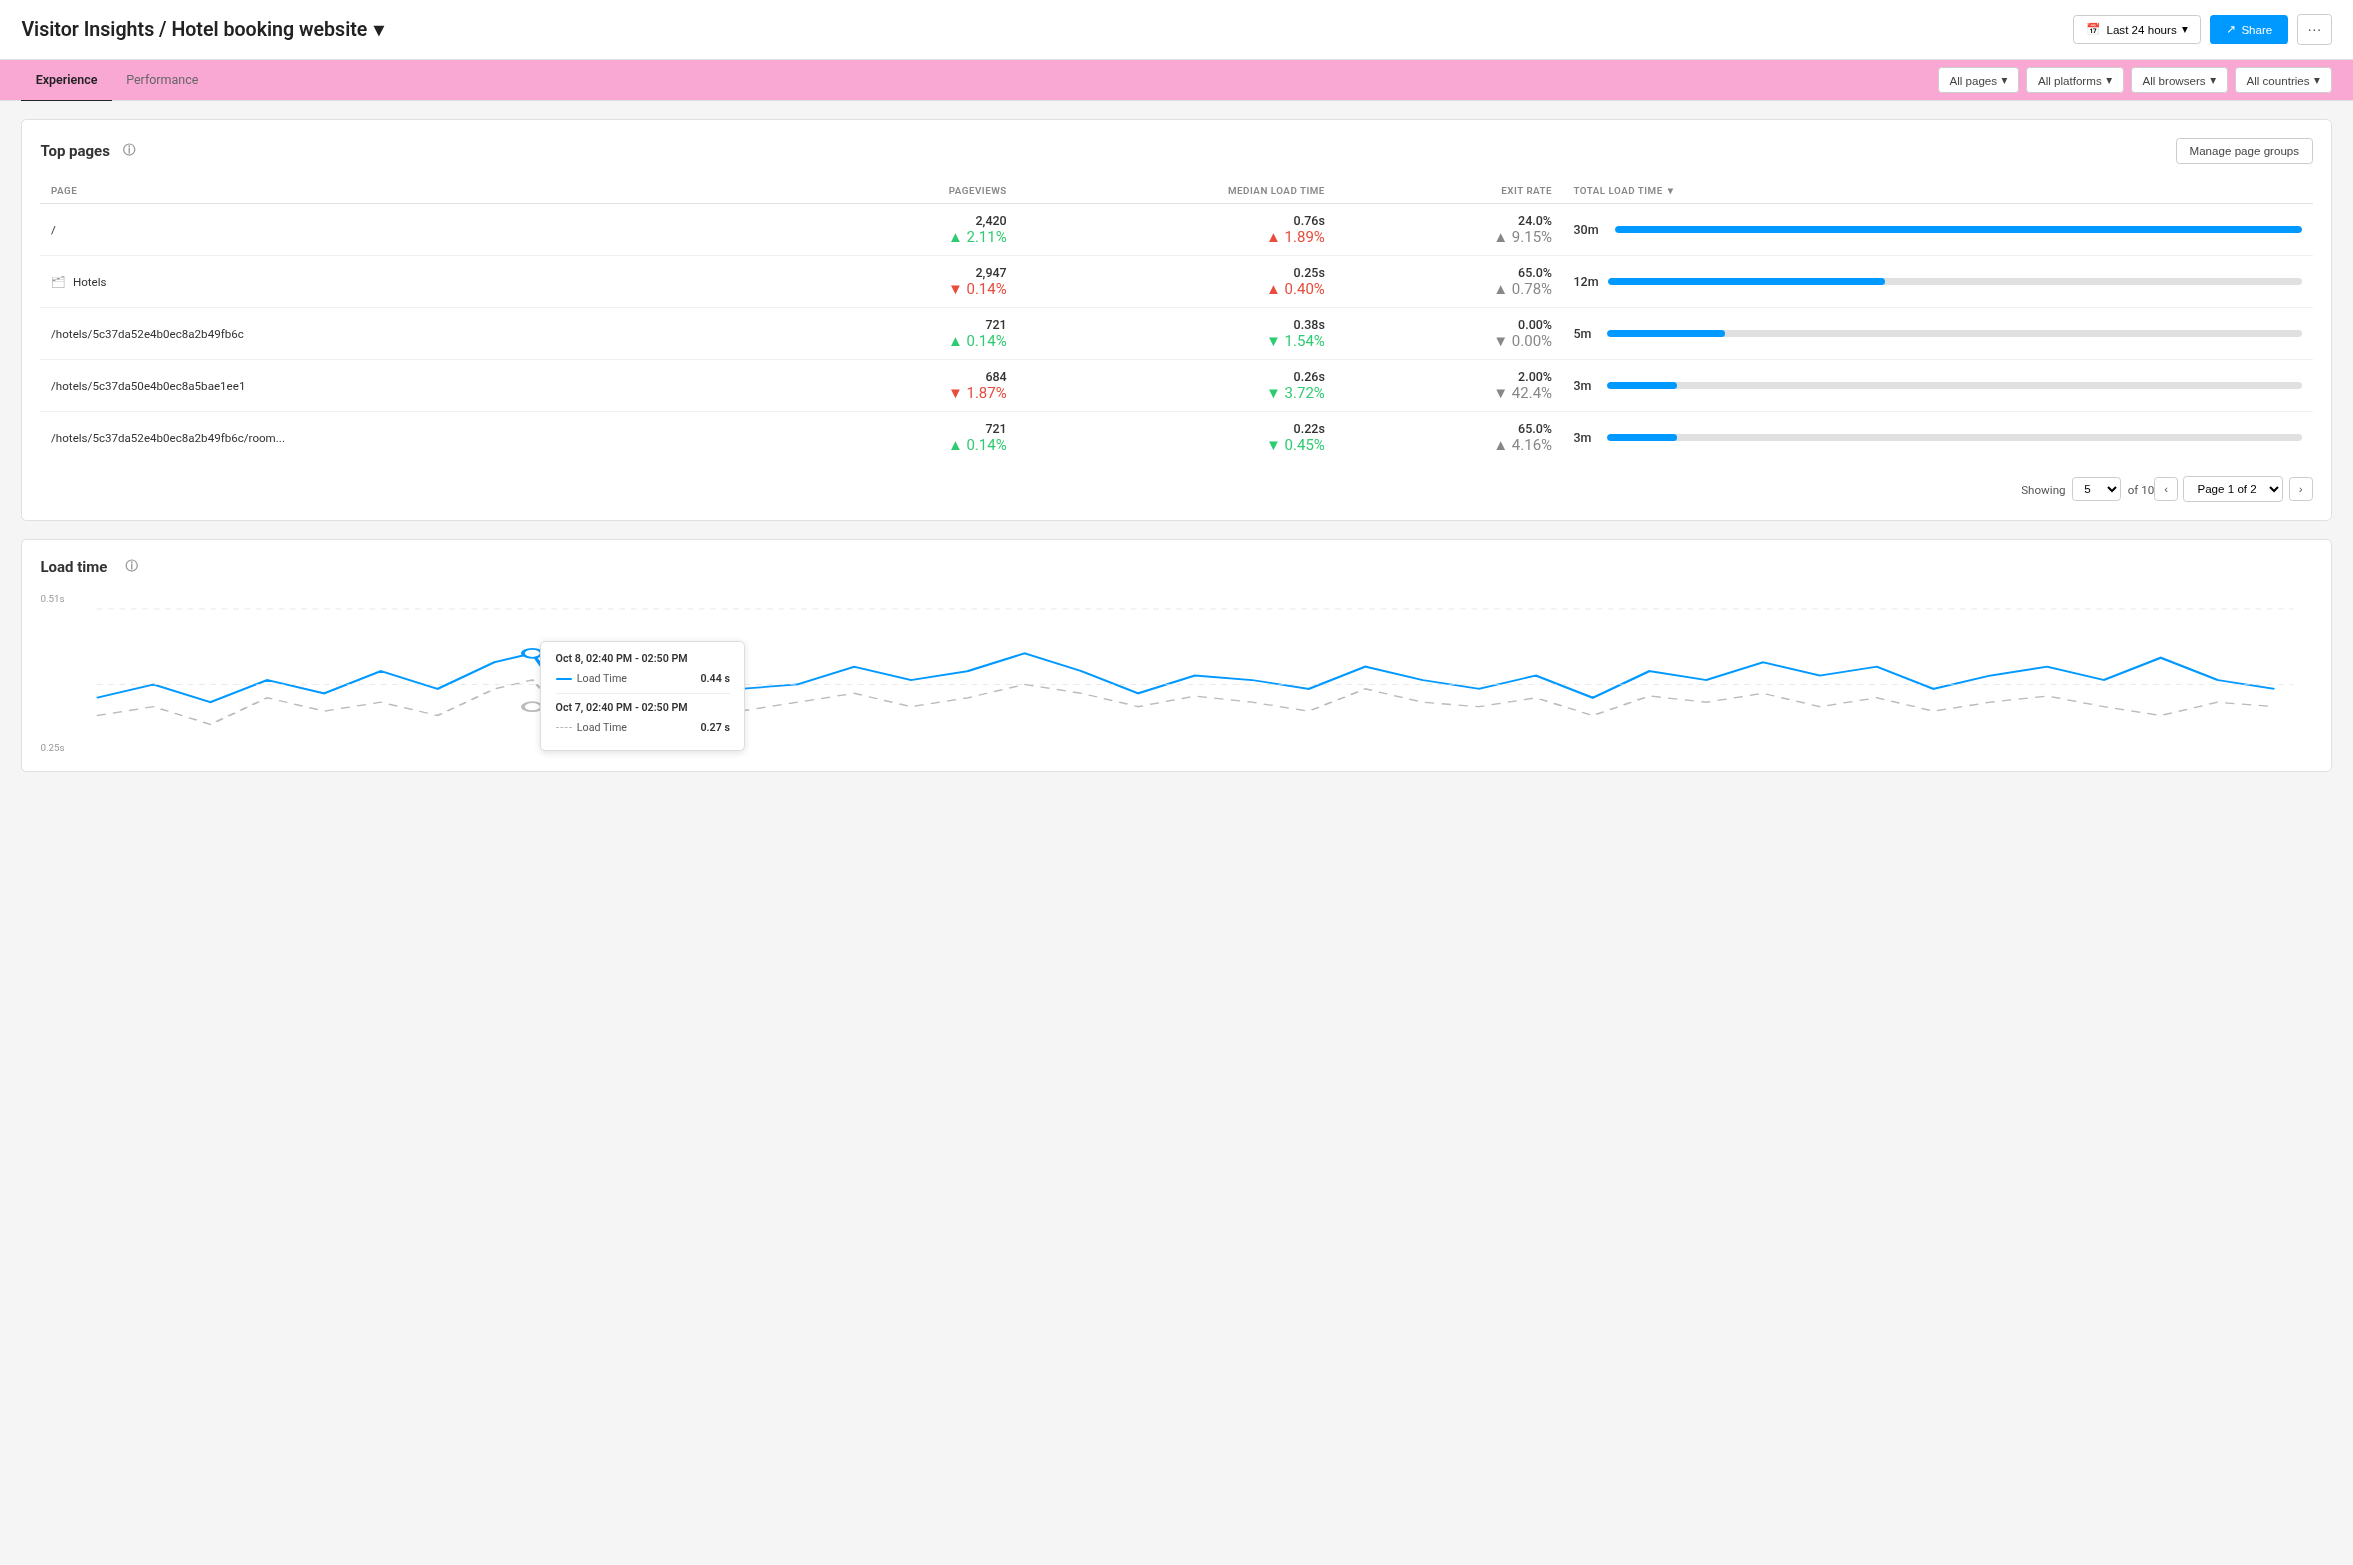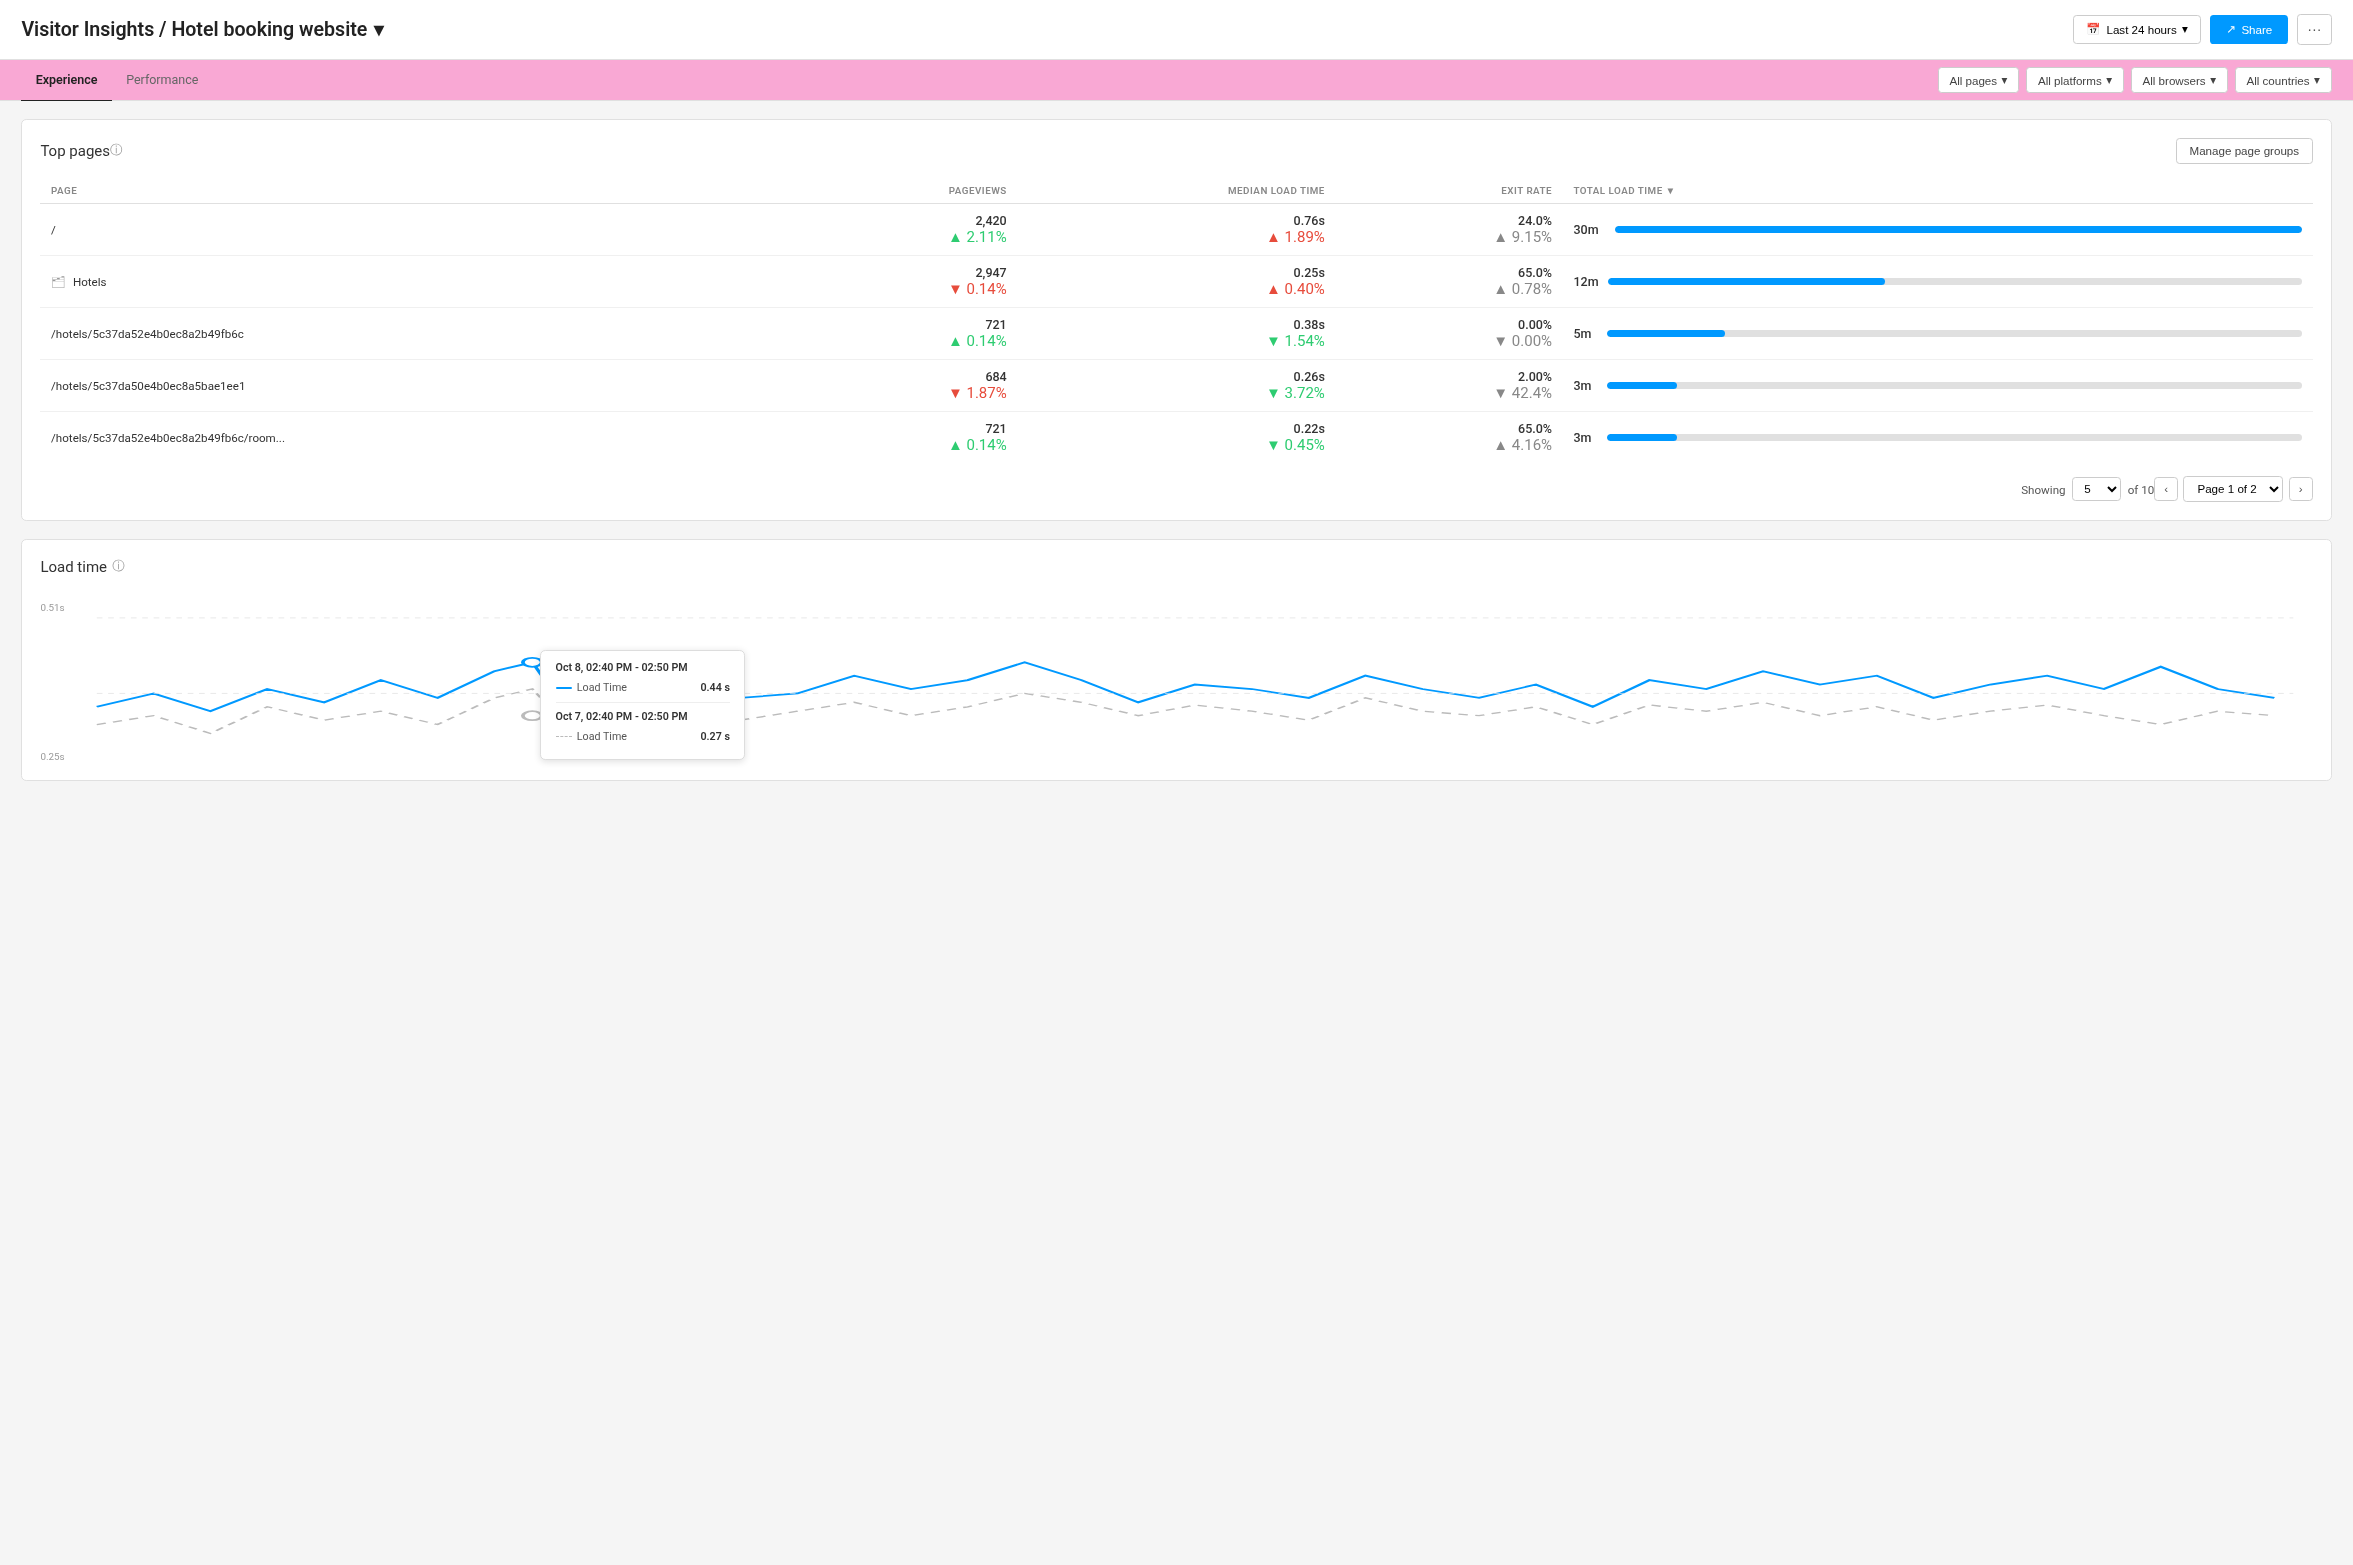--- a/index.html
+++ b/index.html
@@ -17,21 +17,21 @@
     .nav-tab { padding: 12.5px 14.3px; font-size: 12.5px; cursor: pointer; color: #666; border-bottom: 1.8px solid transparent; margin-bottom: -0.9px; }
     .nav-tab.active { color: #222; font-weight: 600; border-bottom: 1.8px solid #222; }
     .nav-tabs-right { display: flex; align-items: center; gap: 7.1px; }
     .filter-btn { border: 0.9px solid #ccc; background: #fff; border-radius: 3.6px; padding: 5.3px 10.7px; font-size: 11.6px; cursor: pointer; display: flex; align-items: center; gap: 4.5px; color: #444; }
     
     .main { padding: 18px 21.4px; }
     
     .card { background: #fff; border: 0.9px solid #e0e0e0; border-radius: 5.3px; margin-bottom: 18px; padding: 18px; }
     
     .card-header { display: flex; align-items: center; justify-content: space-between; margin-bottom: 14.3px; }
-    .card-title { font-size: 15px; font-weight: 400; display: flex; align-items: center; gap: 0; }
+    .card-title { font-size: 15px; font-weight: 700; display: flex; align-items: center; gap: 13px; }
     .info-icon { color: #999; font-size: 12.5px; cursor: pointer; }
     .manage-btn { border: 0.9px solid #ccc; background: #fff; border-radius: 3.6px; padding: 5.3px 12.5px; font-size: 11.6px; cursor: pointer; color: #444; }
     
     .table { width: 100%; border-collapse: collapse; }
     .table th { text-align: left; font-size: 9.8px; font-weight: 600; color: #888; letter-spacing: 0.05em; padding: 7.1px 10.7px; border-bottom: 0.9px solid #e0e0e0; text-transform: uppercase; }
     .table th.right { text-align: right; }
     .table td { padding: 9px 10.7px; border-bottom: 0.9px solid #f0f0f0; vertical-align: middle; }
     .table tr:last-child td { border-bottom: none; }
     .table .page-col { color: #333; font-size: 11.6px; display: flex; align-items: center; gap: 7.1px; }
     .folder-icon { color: #999; font-size: 11.6px; }
@@ -46,21 +46,21 @@
     .pagination { display: flex; align-items: center; justify-content: flex-end; margin-top: 12.5px; font-size: 11.6px; color: #555; }
     .pagination-right { display: flex; align-items: center; gap: 5.3px; }
     .page-btn { border: 0.9px solid #ccc; background: #fff; border-radius: 3.6px; padding: 4.5px 9px; cursor: pointer; color: #555; font-size: 11.6px; }
     .page-select { border: 0.9px solid #ccc; background: #fff; border-radius: 3.6px; padding: 4.5px 9px; font-size: 11.6px; cursor: pointer; }
     .showing-select { border: 0.9px solid #ccc; background: #fff; border-radius: 3.6px; padding: 3.6px 7.1px; font-size: 11.6px; cursor: pointer; margin: 0 3.6px; }
     
     .load-time-tabs { display: flex; gap: 0; border-bottom: 0.9px solid #e0e0e0; margin-bottom: 0; margin-top: 3.6px; }
     .lt-tab { padding: 9px 14.3px; font-size: 12.5px; cursor: pointer; color: #666; border-bottom: 1.8px solid transparent; margin-bottom: -0.9px; }
     .lt-tab.active { color: #222; font-weight: 600; border-bottom: 1.8px solid #222; }
     
-    .chart-area { position: relative; margin-top: 26px; height: 160px; }
+    .chart-area { position: relative; margin-top: 17px; height: 160px; }
     .chart-y-label { position: absolute; left: 0; font-size: 9.8px; color: #999; }
     .chart-y-top { top: 0; }
     
     .chart-svg { width: 100%; height: 160px; }
     
     .tooltip { position: absolute; background: #fff; border: 0.9px solid #ddd; border-radius: 5.3px; padding: 10.7px 14.3px; box-shadow: 0 1.8px 7.1px rgba(0,0,0,0.12); min-width: 205px; left: 22%; top: 30%; font-size: 10.7px; }
     .tooltip-title { font-size: 10.7px; font-weight: 600; color: #333; margin-bottom: 7.1px; }
     .tooltip-row { display: flex; align-items: center; justify-content: space-between; margin-bottom: 5.3px; gap: 14.3px; }
     .tooltip-label { display: flex; align-items: center; gap: 5.3px; color: #555; }
     .tooltip-val { font-weight: 600; color: #333; }

